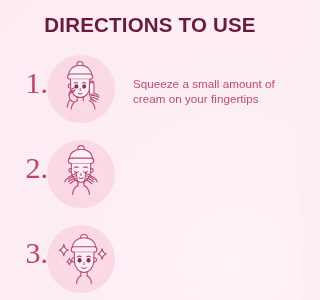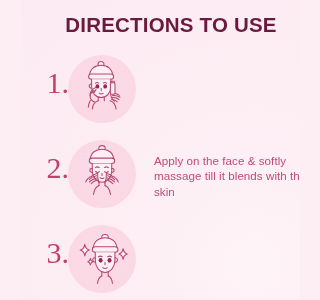--- a/index.html
+++ b/index.html
@@ -14,21 +14,20 @@
     background: #fdeef4;
   }
   #infographic {
     position: relative;
     width: 300px;
     height: 300px;
     background:
       radial-gradient(circle at 78% 88%, #fef3f7 0%, #fdeef4 45%, #fcebf2 100%);
     box-sizing: border-box;
     overflow: hidden;
-    margin-left: 21px;
   }
 
   
   .title {
     position: absolute;
     top: 13px;
     left: 0;
     width: 300px;
     text-align: center;
     font-size: 20.5px;
@@ -137,20 +136,21 @@
           <path d="M43.9 42.6c2.6-.2 5.2.5 7 1.9"></path>
           <path d="M43.6 44.6c2.2.1 4.3.9 5.7 2.2"></path>
           <path d="M42.6 38.3c0 3.3 1.7 6.3 4 8"></path>
 
           <rect x="42.4" y="27.8" width="4.6" height="11.4" rx="1.3" fill="#fdeff5"></rect>
           <path d="M43.1 27.8v-1.6h3.2v1.6"></path>
         </g>
       </svg>
     </div>
 
+    <div class="step-text">Squeeze a small amount of cream on your fingertips</div>
   </div>
 
   <div class="step step-2">
     <div class="step-number">2.</div>
 
     <div class="illus">
       <svg viewBox="0 0 68 68" xmlns="http://www.w3.org/2000/svg">
         <g fill="none" stroke="#b5486e" stroke-width="1.05" stroke-linecap="round" stroke-linejoin="round">
 
           <path d="M34 5.6c-1.9 0-3.2 1.3-3.2 2.9 0 1.5 1.3 2.5 3.2 2.5s3.2-1 3.2-2.5c0-1.6-1.3-2.9-3.2-2.9z" fill="#fdeff5"></path>
@@ -185,21 +185,20 @@
           <path d="M38.9 33.5c2.4.5 4.6 1.7 6.3 3.4"></path>
           <path d="M39.5 35.7c2.8.5 5.4 1.9 7.2 3.9"></path>
           <path d="M39.5 37.9c2.7.7 5.2 2.1 7 4"></path>
           <path d="M39.1 40c2.2.8 4.2 2.1 5.7 3.7"></path>
           <path d="M38.4 33.3c.2 3.6-.3 7-1.6 9.6"></path>
           <path d="M45.8 36.6c2 1.3 3.6 3.2 4.5 5.3"></path>
         </g>
       </svg>
     </div>
 
-    <div class="step-text">Apply on the face &amp; softly massage till it blends with the skin</div>
   </div>
 
   <div class="step step-3">
     <div class="step-number">3.</div>
 
     <div class="illus">
       <svg viewBox="0 0 68 68" xmlns="http://www.w3.org/2000/svg">
         <g fill="none" stroke="#b5486e" stroke-width="1.05" stroke-linecap="round" stroke-linejoin="round">
 
           <path d="M37 9.4c-2 0-3.3 1.3-3.3 2.9 0 1.5 1.3 2.6 3.3 2.6s3.3-1.1 3.3-2.6c0-1.6-1.3-2.9-3.3-2.9z" fill="#fdeff5"></path>

